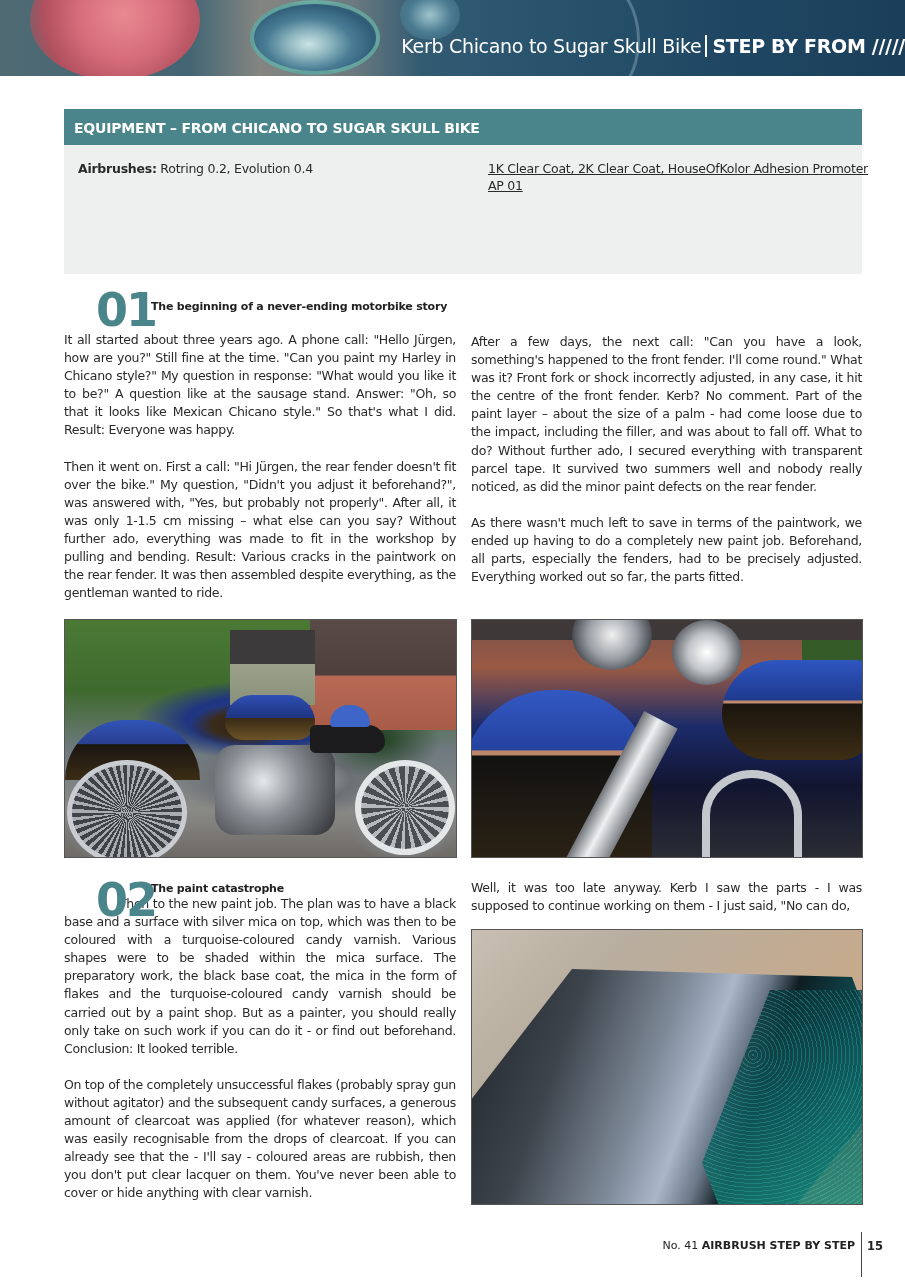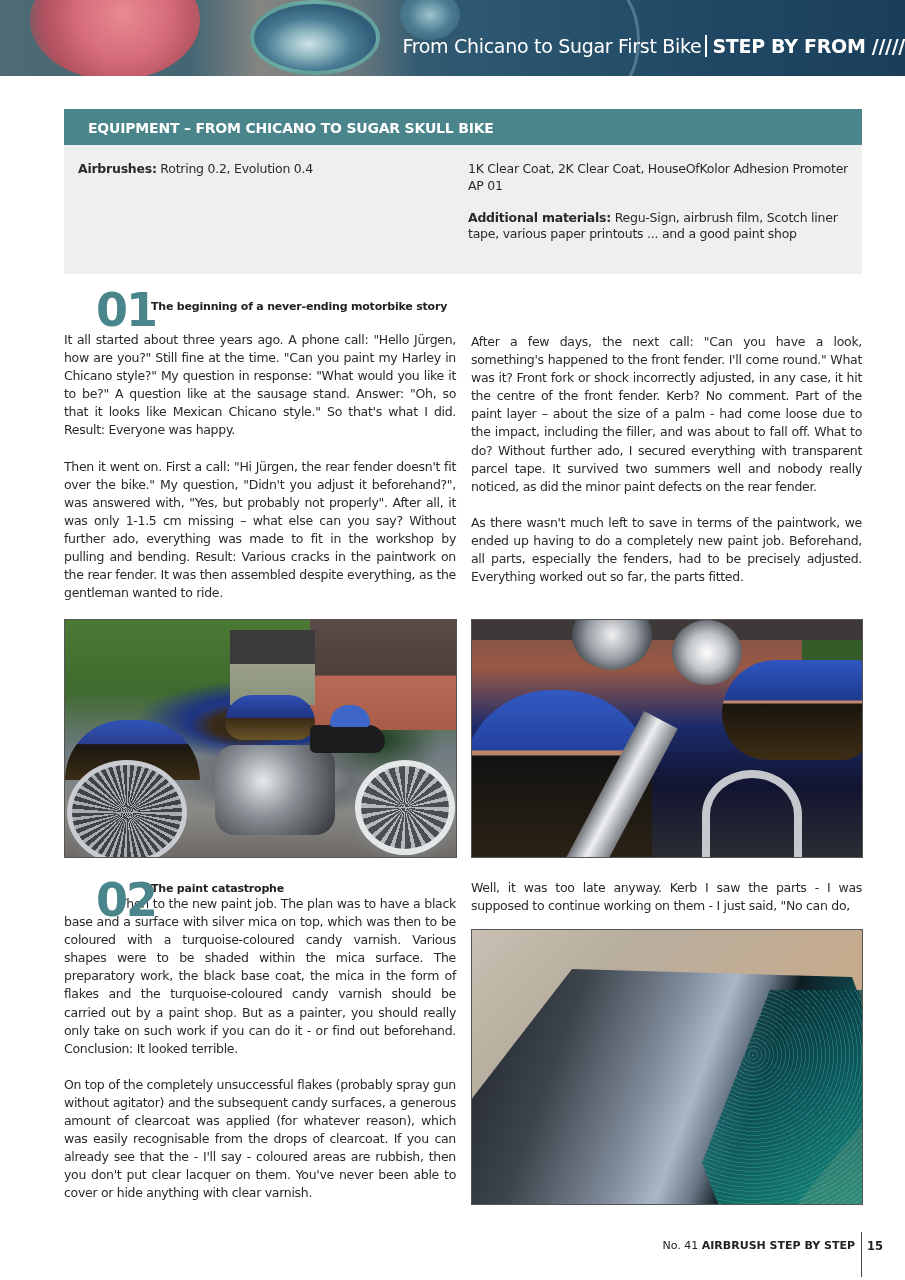--- a/index.html
+++ b/index.html
@@ -39,25 +39,25 @@
   }
   .banner-title .sep { display: inline-block; width: 2px; height: 22px; background: #fff; vertical-align: -4px; margin: 0 5px 0 4px; }
   .banner-title .bold { font-weight: bold; }
 
   
   .equip {
     position: absolute; left: 64px; top: 109px; width: 798px; height: 165px; background: #eef0f0;
   }
   .equip-head {
     height: 36px; background: #4a858c; color: #fff; font-weight: bold;
-    font-size: 14px; line-height: 38px; padding-left: 24px; letter-spacing: -0.2px;
+    font-size: 14px; line-height: 38px; padding-left: 10px; letter-spacing: -0.2px;
   }
   .equip-col { position: absolute; top: 52px; width: 380px; font-size: 12.5px; line-height: 16.8px; color: #2a2a2a; letter-spacing: -0.25px; }
   .equip-col.left { left: 14px; }
-  .equip-col.right { left: 404px; }
+  .equip-col.right { left: 424px; text-decoration: underline; }
   .equip-col p { margin-bottom: 15px; }
   .equip-col b { font-weight: bold; margin-top: 6px; }
 
   
   .col { position: absolute; font-size: 12.5px; line-height: 18.1px; color: #2a2a2a; text-align: justify; letter-spacing: -0.3px; }
   .col p { margin-bottom: 18px; }
   .col.c1 { left: 64px; width: 392px; }
   .col.c2 { left: 471px; width: 391px; }
 
   .sec-head { position: relative; height: 38px; margin-left: 32px; }
@@ -126,32 +126,31 @@
 </head>
 <body>
 
 <div class="banner">
   <div class="rose"></div>
   <div class="skin"></div>
   <div class="eye1"></div>
   <div class="eye2"></div>
   <div class="swirl"></div>
   <div class="banner-title">
-    <span>From Chicano to Sugar First Bike</span><span class="sep"></span><span class="bold">STEP BY FROM /////</span>
+    <span>Kerb Chicano to Sugar Skull Bike</span><span class="sep"></span><span class="bold">STEP BY FROM /////</span>
   </div>
 </div>
 
 <div class="equip">
   <div class="equip-head">EQUIPMENT – FROM CHICANO TO SUGAR SKULL BIKE</div>
   <div class="equip-col left">
     <p><b>Airbrushes:</b><span> Rotring 0.2, Evolution 0.4</span></p>
   </div>
   <div class="equip-col right">
     <p>1K Clear Coat, 2K Clear Coat, HouseOfKolor Adhesion Promoter AP 01</p>
-    <p><b>Additional materials:</b><span> Regu-Sign, airbrush film, Scotch liner tape, various paper printouts ... and a good paint shop</span></p>
   </div>
 </div>
 
 <div class="col c1" style="top:293px;">
   <div class="sec-head">
     <span class="sec-num">01</span>
     <span class="sec-title">The beginning of a never-ending motorbike story</span>
   </div>
   <p>It all started about three years ago. A phone call: "Hello Jürgen, how are you?" Still fine at the time. "Can you paint my Harley in Chicano style?" My question in response: "What would you like it to be?" A question like at the sausage stand. Answer: "Oh, so that it looks like Mexican Chicano style." So that's what I did. Result: Everyone was happy.</p>
   <p>Then it went on. First a call: "Hi Jürgen, the rear fender doesn't fit over the bike." My question, "Didn't you adjust it beforehand?", was answered with, "Yes, but probably not properly". After all, it was only 1-1.5 cm missing – what else can you say? Without further ado, everything was made to fit in the workshop by pulling and bending. Result: Various cracks in the paintwork on the rear fender. It was then assembled despite everything, as the gentleman wanted to ride.</p>

